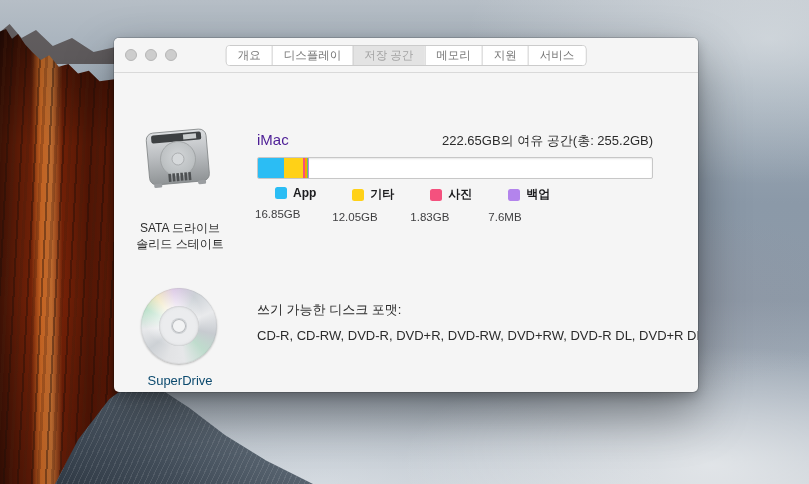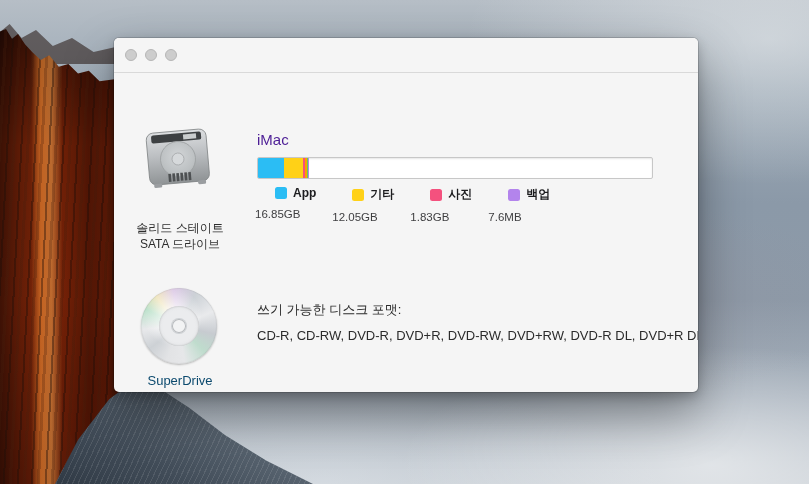--- a/index.html
+++ b/index.html
@@ -94,20 +94,28 @@
 <div class="cliff"></div>
 <div class="granite"></div>
 
 <div class="window">
   <div class="toolbar">
     <div class="lights">
       <div class="light"></div>
       <div class="light"></div>
       <div class="light"></div>
     </div>
+    <div class="tabs">
+        <div class="tab">개요</div>
+        <div class="tab">디스플레이</div>
+        <div class="tab selected">저장 공간</div>
+        <div class="tab">메모리</div>
+        <div class="tab">지원</div>
+        <div class="tab">서비스</div>
+      </div>
   </div>
 
   <div class="content">
 
     <div class="left-col">
       <svg class="drive-icon" viewBox="0 0 76 66">
         <defs>
           <linearGradient id="metal" x1="0" y1="0" x2="0" y2="1">
             <stop offset="0" stop-color="#dddfe1"></stop>
             <stop offset="0.45" stop-color="#bcbfc2"></stop>
@@ -131,34 +139,35 @@
             <rect x="35" y="47" width="2.6" height="8"></rect>
               <rect x="39" y="47" width="2.6" height="8"></rect>
             <rect x="43" y="47" width="2.6" height="8"></rect>
               <rect x="47" y="47" width="2.6" height="8"></rect>
           </g>
           <rect x="12" y="56" width="8" height="4" rx="1.5" fill="#9a9da0"></rect>
           <rect x="56" y="56" width="8" height="4" rx="1.5" fill="#9a9da0"></rect>
         </g>
       </svg>
       <div class="drive-label">
+          <div>SATA 드라이브</div>
           <div>솔리드 스테이트</div>
-          <div>SATA 드라이브</div>
         </div>
 
       <div class="cd">
         <div class="cd-ring"></div>
         <div class="cd-hole"></div>
       </div>
       <div class="superdrive-label">SuperDrive</div>
     </div>
 
     <div class="right-col">
       <div class="head-row">
         <span class="device-name">iMac</span>
+        <span class="free-space">222.65GB의 여유 공간(총: 255.2GB)</span>
       </div>
 
       <div class="bar">
           <div class="seg" style="width: 6.60266%; background: rgb(43, 189, 244);"></div>
           <div class="seg" style="width: 4.72179%; background: rgb(255, 209, 23);"></div>
           <div class="seg" style="width: 0.717085%; background: rgb(244, 81, 126);"></div>
           <div class="seg" style="width: 0.525078%; background: rgb(255, 158, 0);"></div>
           <div class="seg" style="width: 0.189694%; background: rgb(99, 211, 81);"></div>
           <div class="seg" style="width: 0.002978%; background: rgb(179, 132, 236);"></div>
         </div>

